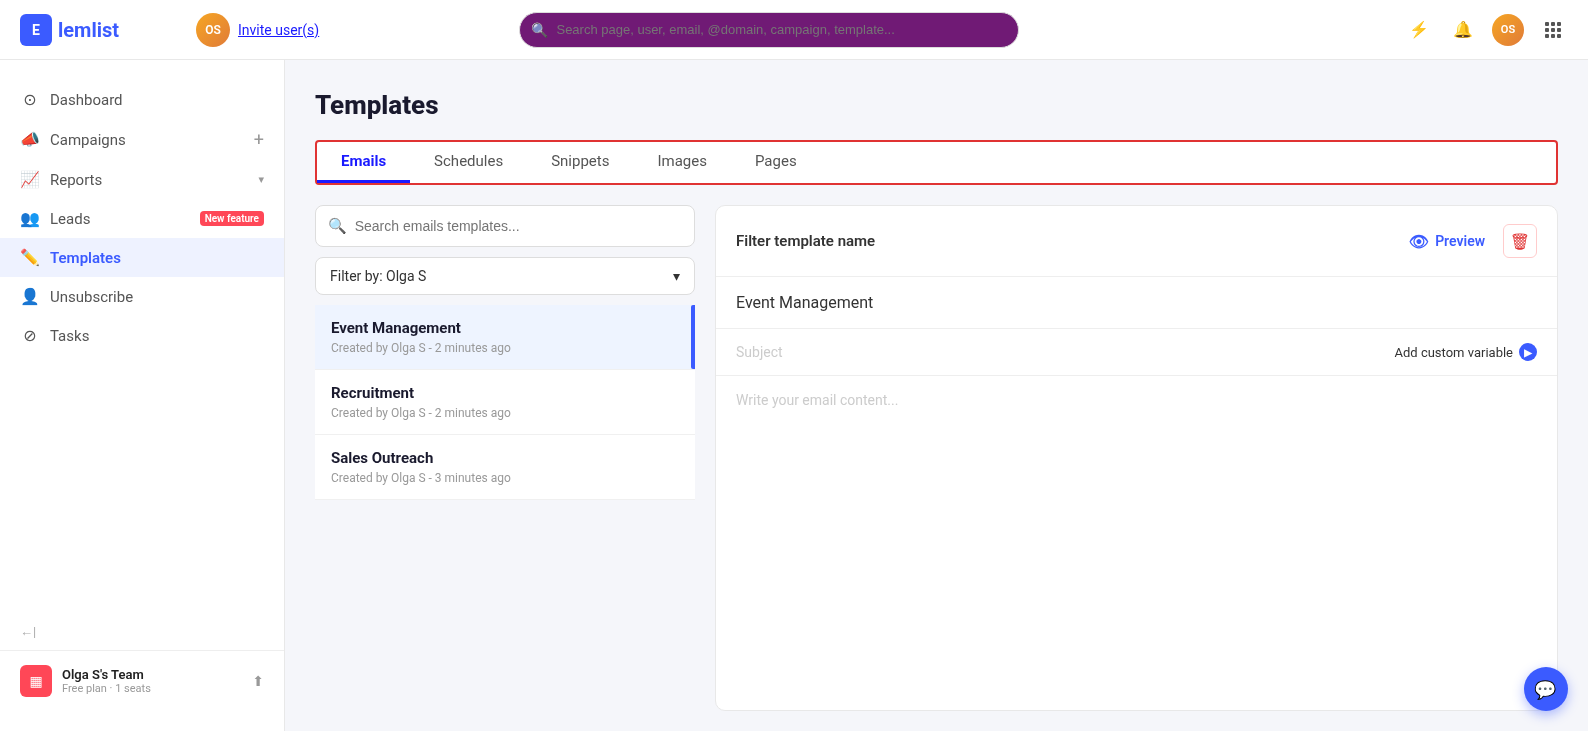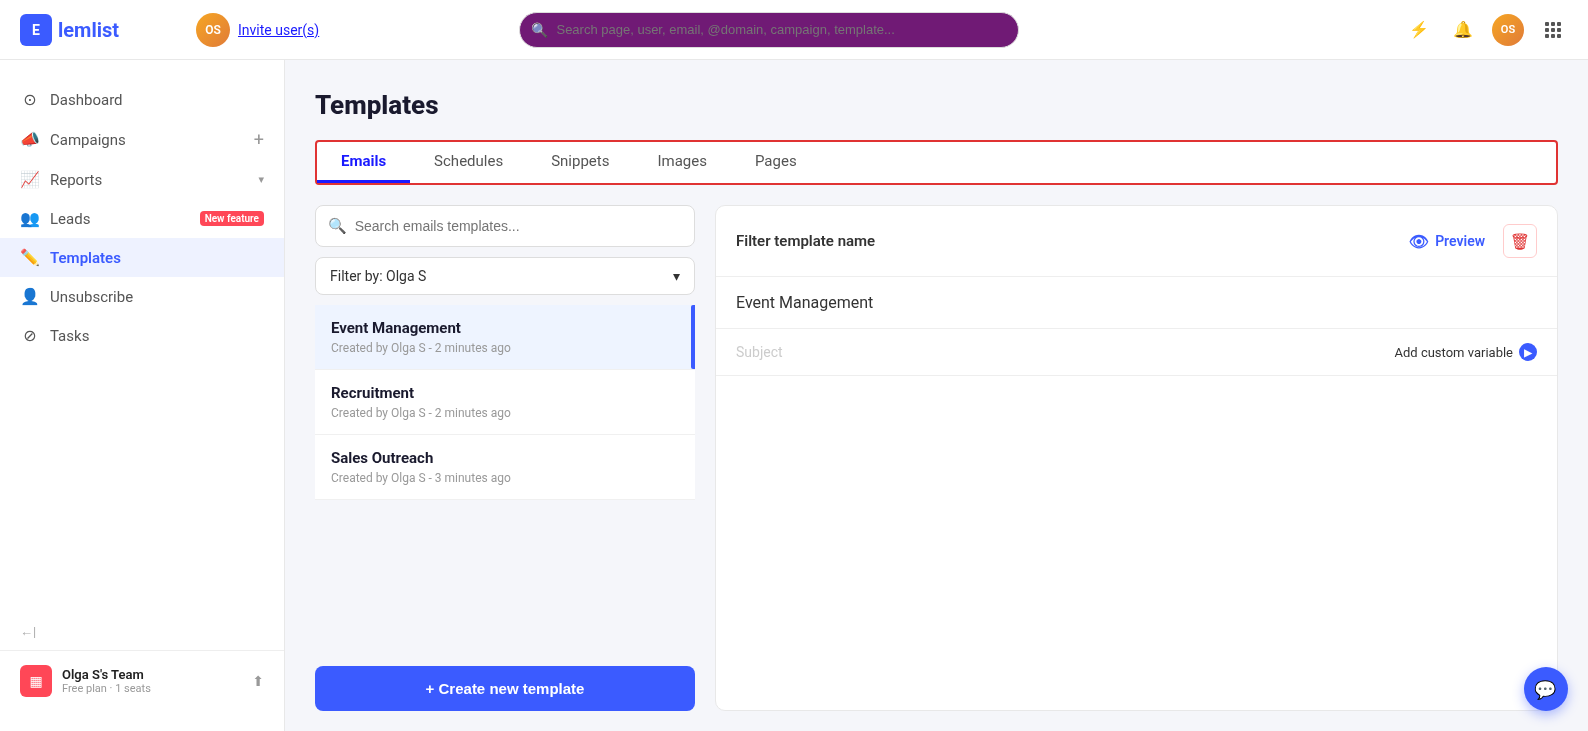--- a/index.html
+++ b/index.html
@@ -521,21 +521,20 @@
             <div class="template-meta">Created by Olga S - 2 minutes ago</div>
           </div>
 
           <div class="template-item">
             <div class="template-name">Sales Outreach</div>
             <div class="template-meta">Created by Olga S - 3 minutes ago</div>
           </div>
 
         </div>
 
-        <button class="create-btn">+ Create new template</button>
 
       </div>
 
       <div class="right-panel">
 
         <div class="right-panel-header">
           <span class="email-template-label">Filter template name</span>
           <div style="display:flex; align-items:center; gap:8px;">
             <div class="preview-btn">
               <span class="preview-icon">👁</span>
@@ -550,20 +549,23 @@
         </div>
 
         <div class="subject-area">
           <span class="subject-input">Subject</span>
           <div class="add-variable-btn">
             <span>Add custom variable</span>
             <div class="variable-dot">▶</div>
           </div>
         </div>
 
+        <div class="email-content-area">
+          <span class="email-content-placeholder">Write your email content...</span>
+        </div>
 
       </div>
 
     </div>
 
   </div>
 
 </div>
 
 <div class="chat-bubble">💬</div>

